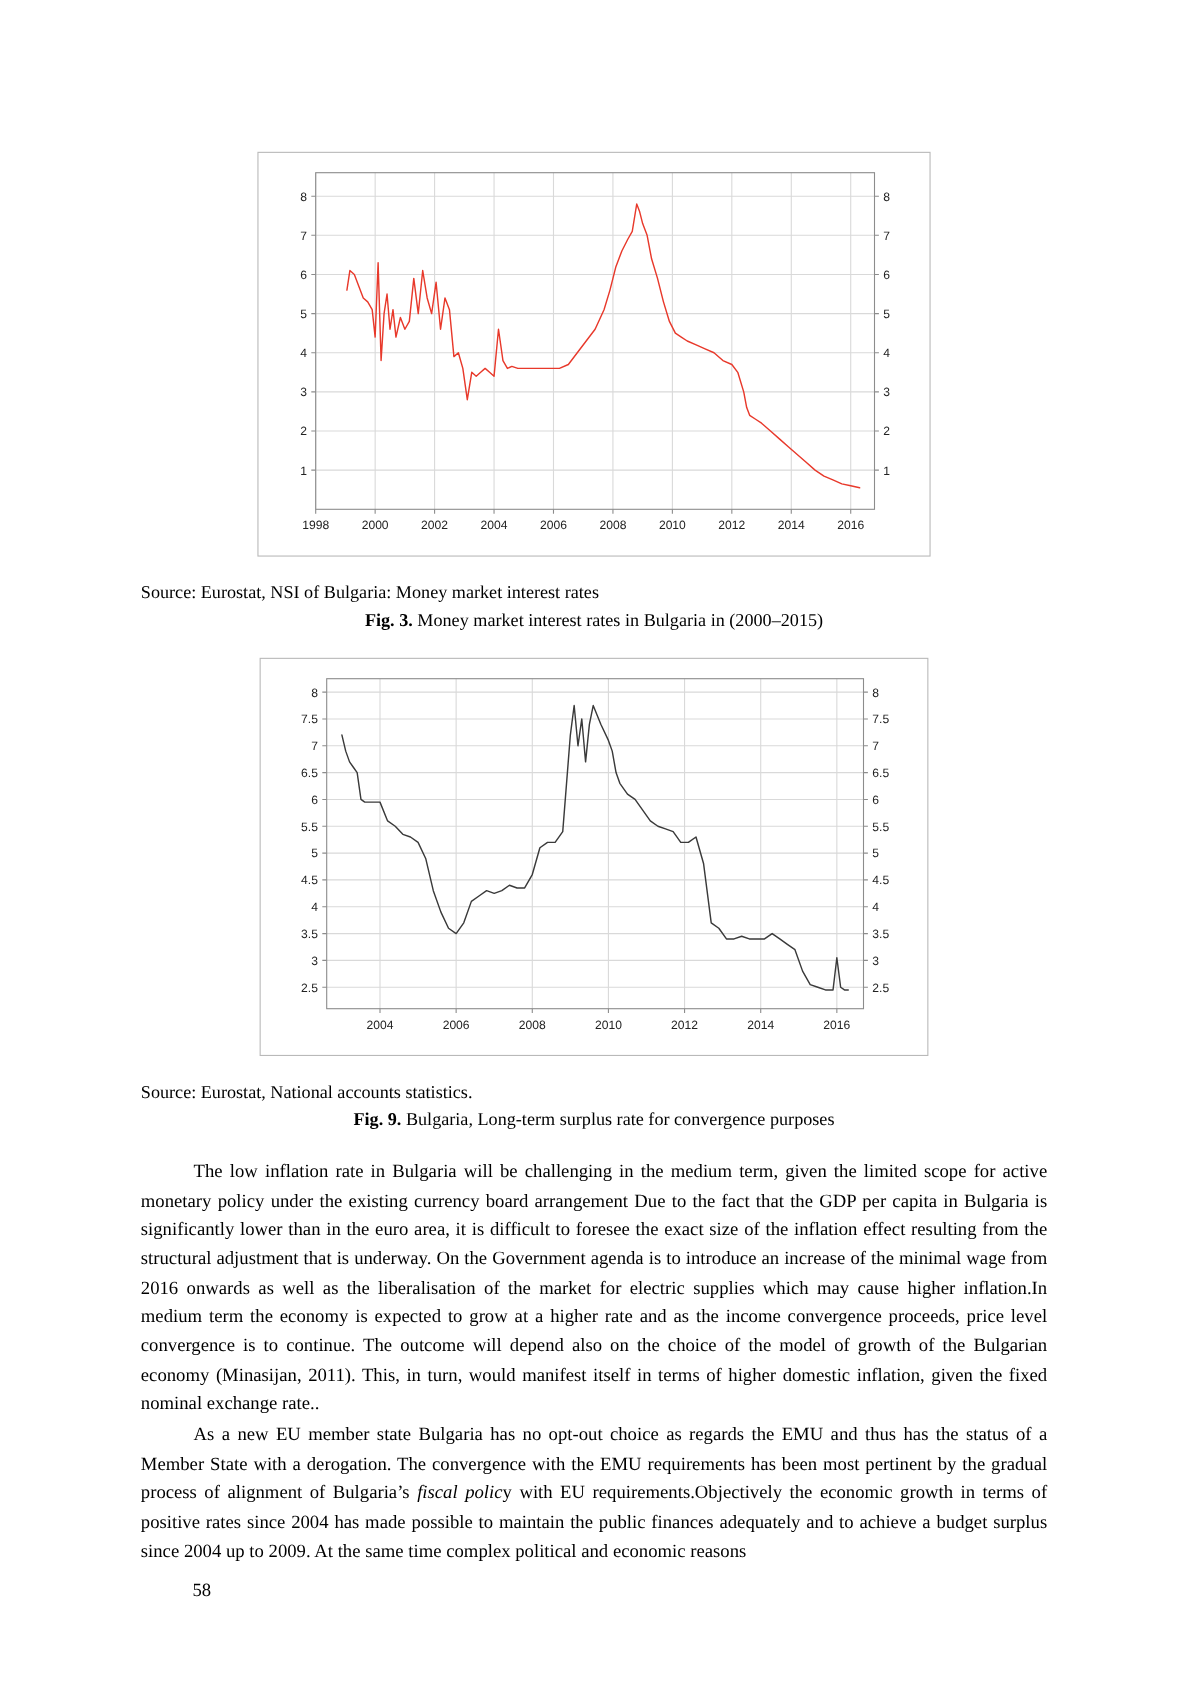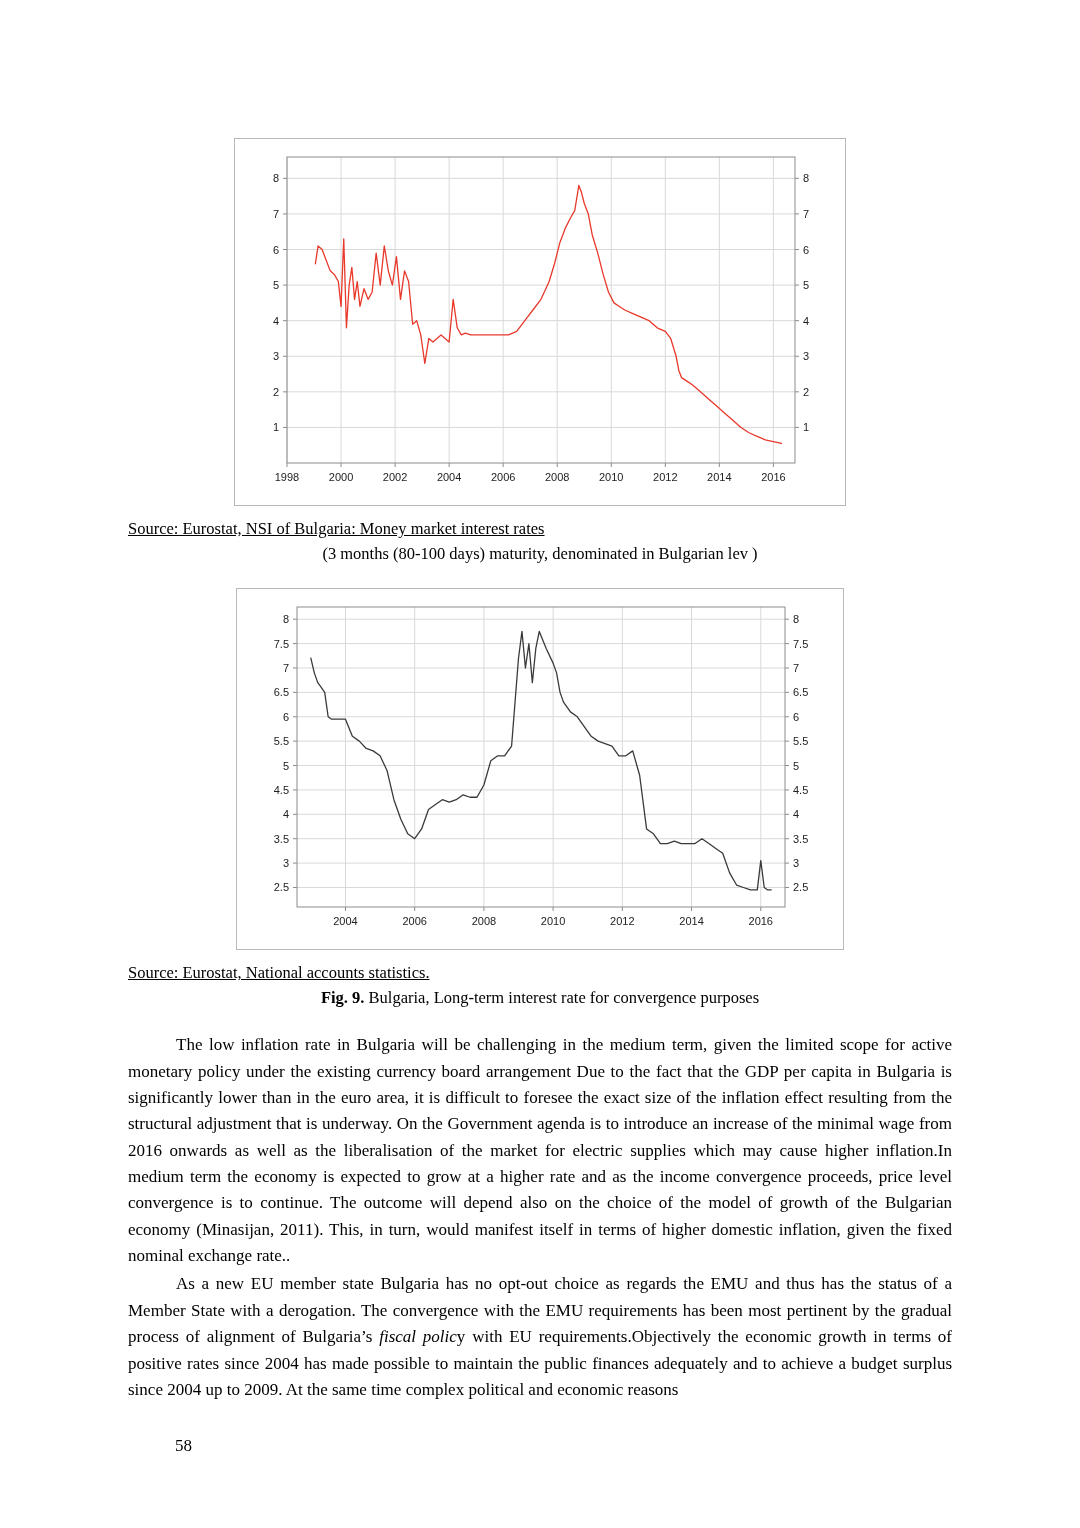--- a/index.html
+++ b/index.html
@@ -34,23 +34,22 @@
     margin: 0 auto;
   }
   .chart-inner {
     position: relative;
     width: 100%;
     height: 100%;
     box-sizing: border-box;
   }
   .source-line {
     font-size: 16.5px;
-    margin-top: 12px;
+    margin-top: 22px;
     line-height: 1.35;
-    text-decoration: underline;
   }
   .fig-caption {
     font-size: 16.5px;
     text-align: center;
     line-height: 1.45;
   }
   .fig-caption b { font-weight: bold; }
 
   
   .body-text {
@@ -152,21 +151,24 @@
             <text x="430.29787234042647" y="342" text-anchor="middle" font-family="&quot;Liberation Sans&quot;, sans-serif" font-size="11" fill="#222">2012</text>
             <line x1="430.29787234042647" y1="324" x2="430.29787234042647" y2="328" stroke="#8c8c8c"></line>
             <text x="484.3404255319159" y="342" text-anchor="middle" font-family="&quot;Liberation Sans&quot;, sans-serif" font-size="11" fill="#222">2014</text>
             <line x1="484.3404255319159" y1="324" x2="484.3404255319159" y2="328" stroke="#8c8c8c"></line>
             <text x="538.3829787234054" y="342" text-anchor="middle" font-family="&quot;Liberation Sans&quot;, sans-serif" font-size="11" fill="#222">2016</text>
             <line x1="538.3829787234054" y1="324" x2="538.3829787234054" y2="328" stroke="#8c8c8c"></line>
           </svg>
       </div>
     </div>
     <div class="source-line">Source: Eurostat, NSI of Bulgaria: Money market interest rates</div>
-    <div class="fig-caption" style="margin-top:2px;">(3 months (80-100 days) maturity, denominated in Bulgarian lev )</div>
+    <div class="fig-caption" style="margin-top:2px;">
+      <b>Fig. 3.</b>
+      <span>Money market interest rates in Bulgaria in (2000–2015)</span>
+    </div>
   </div>
 
   <div class="figure-block" style="margin-top:22px;">
     <div class="chart-frame" style="width:608px;height:362px;">
       <div class="chart-inner">
         <svg id="chart2" width="608" height="362" viewBox="0 0 608 362">
             <rect x="60" y="18" width="488" height="300" fill="#fff"></rect>
             <line x1="60" y1="298.4878048780488" x2="548" y2="298.4878048780488" stroke="#d9d9d9" stroke-width="1"></line>
             <line x1="60" y1="274.0975609756098" x2="548" y2="274.0975609756098" stroke="#d9d9d9" stroke-width="1"></line>
             <line x1="60" y1="249.70731707317074" x2="548" y2="249.70731707317074" stroke="#d9d9d9" stroke-width="1"></line>
@@ -249,21 +251,21 @@
             <text x="454.55319148936104" y="336" text-anchor="middle" font-family="&quot;Liberation Sans&quot;, sans-serif" font-size="11" fill="#222">2014</text>
             <line x1="454.55319148936104" y1="318" x2="454.55319148936104" y2="322" stroke="#8c8c8c"></line>
             <text x="523.7730496453887" y="336" text-anchor="middle" font-family="&quot;Liberation Sans&quot;, sans-serif" font-size="11" fill="#222">2016</text>
             <line x1="523.7730496453887" y1="318" x2="523.7730496453887" y2="322" stroke="#8c8c8c"></line>
           </svg>
       </div>
     </div>
     <div class="source-line">Source: Eurostat, National accounts statistics.</div>
     <div class="fig-caption" style="margin-top:2px;">
       <b>Fig. 9.</b>
-      <span>Bulgaria, Long-term interest rate for convergence purposes</span>
+      <span>Bulgaria, Long-term surplus rate for convergence purposes</span>
     </div>
   </div>
 
   <div class="body-text">
     <p>The low inflation rate in Bulgaria will be challenging in the medium term, given the limited scope for active monetary policy under the existing currency board arrangement Due to the fact that the GDP per capita in Bulgaria is significantly lower than in the euro area, it is difficult to foresee the exact size of the inflation effect resulting from the structural adjustment that is underway. On the Government agenda is to introduce an increase of the minimal wage from 2016 onwards as well as the liberalisation of the market for electric supplies which may cause higher inflation.In medium term the economy is expected to grow at a higher rate and as the income convergence proceeds, price level convergence is to continue. The outcome will depend also on the choice of the model of growth of the Bulgarian economy (Minasijan, 2011).  This, in turn, would manifest itself in terms of higher domestic inflation, given the fixed nominal exchange rate..</p>
     <p><span>As a new EU member state Bulgaria has no opt-out choice as regards the EMU and thus has the status of a Member State with a derogation. The convergence with the EMU requirements has been most pertinent by the gradual process of alignment of Bulgaria’s </span><span class="ital">fiscal polic</span><span>y with EU requirements.Objectively the economic growth in terms of positive rates since 2004 has made possible to maintain the public finances adequately and to achieve a budget surplus since 2004 up to 2009. At the same time complex political and economic reasons</span></p>
   </div>
 
   <div class="page-number">58</div>
 

